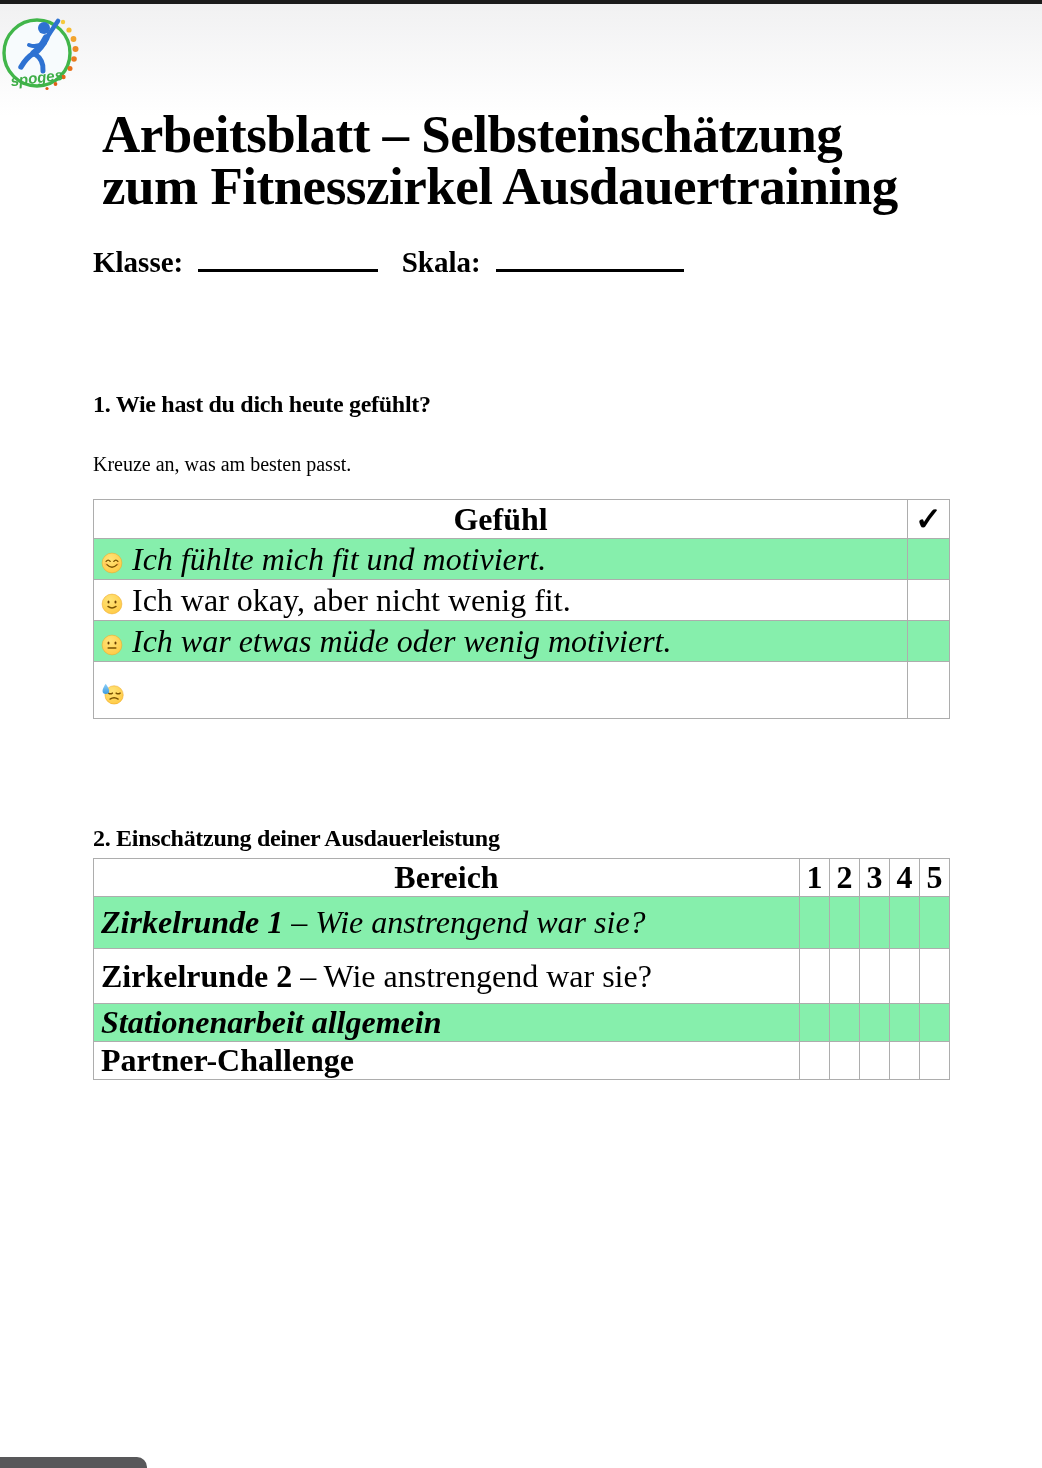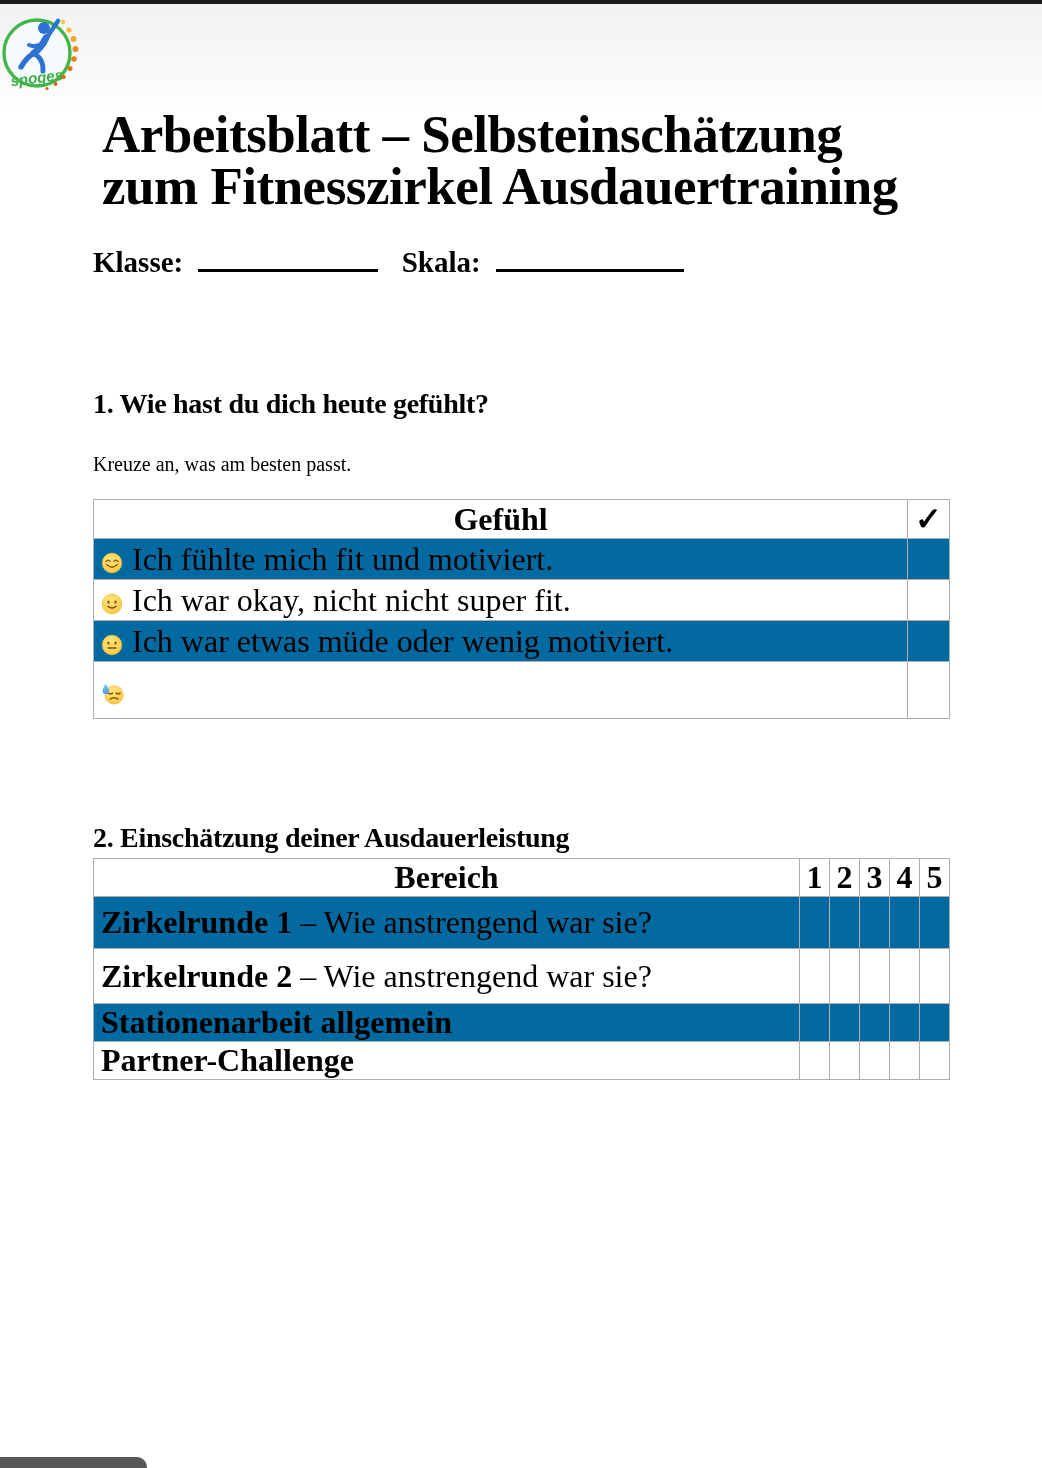--- a/index.html
+++ b/index.html
@@ -34,30 +34,30 @@
     border-bottom: 3px solid #000;
     height: 22px;
     vertical-align: baseline;
     margin-left: 8px;
   }
   .blank-name   { width: 474px; }
   .blank-klasse { width: 180px; }
   .blank-datum  { width: 188px; }
   .datum-label  { margin-left: 16px; }
 
-  h2 { margin: 0; font-size: 28px; line-height: 40px; font-weight: bold; letter-spacing: -0.3px; }
+  h2 { margin: 0; font-size: 24px; line-height: 40px; font-weight: bold; letter-spacing: -0.3px; }
   .h2-1 { margin-top: 105px; }
   .h2-2 { margin-top: 99px; }
   p { margin: 25px 0 19px 0; font-size: 20px; line-height: 31px; }
 
   table { border-collapse: collapse; width: 857px; font-size: 32px; table-layout: fixed; }
   th, td { border: 1px solid #adadad; padding: 0; }
   th { font-weight: bold; text-align: center; }
   td.label { text-align: left; padding: 0 6px 0 7px; }
-  tr.odd td { background: #0369a1; }
+  tr.odd td { background: #86efac; font-style: italic; }
 
   .t1 th { height: 31px; }
   .t1 .check-h, .t1 .check { width: 41px; }
   .t1 tr.r1 td { height: 40px; }
   .t1 tr.r2 td { height: 40px; }
   .t1 tr.r3 td { height: 40px; }
   .t1 tr.r4 td { height: 56px; }
   .emoji { display: inline-block; vertical-align: -4px; margin-right: 9px; line-height: 0; }
 
   .t2 th { height: 35px; }
@@ -160,21 +160,21 @@
                   <radialGradient id="fg2" cx="0.4" cy="0.3" r="0.85">
               <stop offset="0" stop-color="#ffe478"></stop>
                     <stop offset="1" stop-color="#ffc63e"></stop>
             </radialGradient>
                 </defs>
             <circle cx="12" cy="12" r="10.8" fill="url(#fg2)" stroke="#eda829" stroke-width="0.6"></circle>
             <ellipse cx="8.2" cy="9.8" rx="1.1" ry="1.7" fill="#663c00"></ellipse>
             <ellipse cx="15.8" cy="9.8" rx="1.1" ry="1.7" fill="#663c00"></ellipse>
             <path d="M7.6 14.6 Q12 18 16.4 14.6" stroke="#7a5200" stroke-width="1.5" fill="none" stroke-linecap="round"></path>
           </svg>
-        </span><span>Ich war okay, nicht nicht super fit.</span>
+        </span><span>Ich war okay, aber nicht wenig fit.</span>
       </td>
       <td class="check"></td>
     </tr>
     <tr class="odd r3">
       <td class="label">
         <span class="emoji">
           <svg width="22" height="22" viewBox="0 0 24 24">
             <defs>
                   <radialGradient id="fg3" cx="0.4" cy="0.3" r="0.85">
               <stop offset="0" stop-color="#ffe478"></stop>

